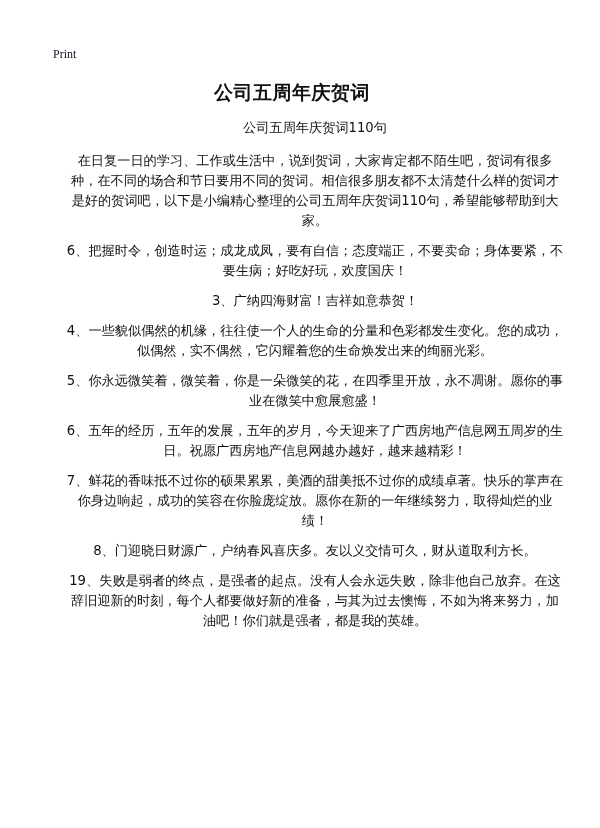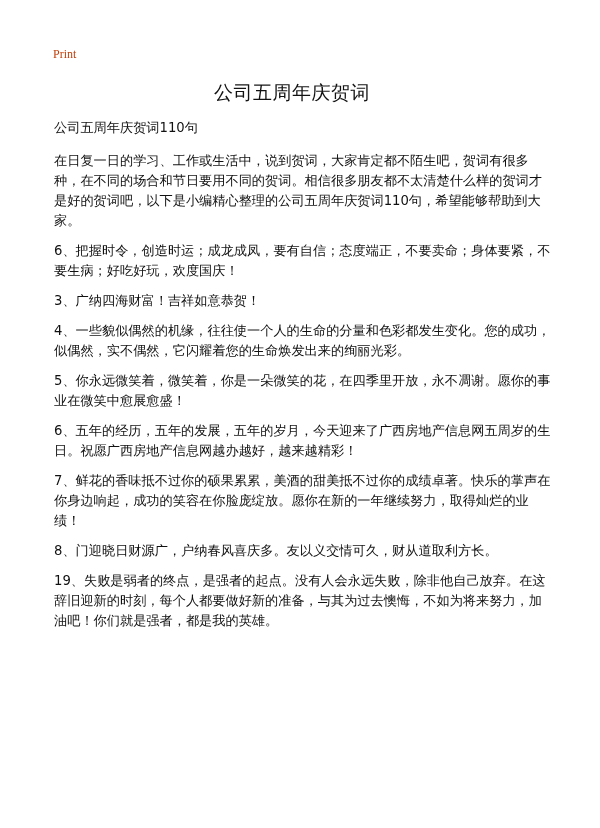--- a/index.html
+++ b/index.html
@@ -5,29 +5,29 @@
   html, body { margin: 0; padding: 0; background: #ffffff; }
   body {
     width: 600px; height: 828px; overflow: hidden;
     font-family: "DejaVu Sans", "Liberation Sans", sans-serif;
     color: #111111;
   }
   .page { position: relative; width: 600px; height: 828px; }
   .print-link {
     position: absolute; left: 53px; top: 47px;
     font-family: "Liberation Serif", "DejaVu Serif", serif;
-    font-size: 12px; color: #c2410c; cursor: pointer;
+    font-size: 12px; color: #0f172a; cursor: pointer;
   }
   .title {
     position: absolute; left: 0; top: 80px; width: 584px;
-    text-align: center; font-size: 19px; font-weight: normal; letter-spacing: 0.5px;
+    text-align: center; font-size: 19px; font-weight: bold; letter-spacing: 0.5px;
   }
   .content {
-    position: absolute; left: 54px; top: 118px; width: 500px;
-    font-size: 13.2px; line-height: 20px;
+    position: absolute; left: 65px; top: 118px; width: 500px;
+    font-size: 13.2px; line-height: 20px; text-align: center;
   }
   .subtitle { margin: 0 0 13px 0; }
   .para { margin: 12px 0 10px 0; }
   .item { margin: 0 0 10px 0; }
 </style>
 </head>
 <body>
 
 <div class="page">
   <a class="print-link">Print</a>

